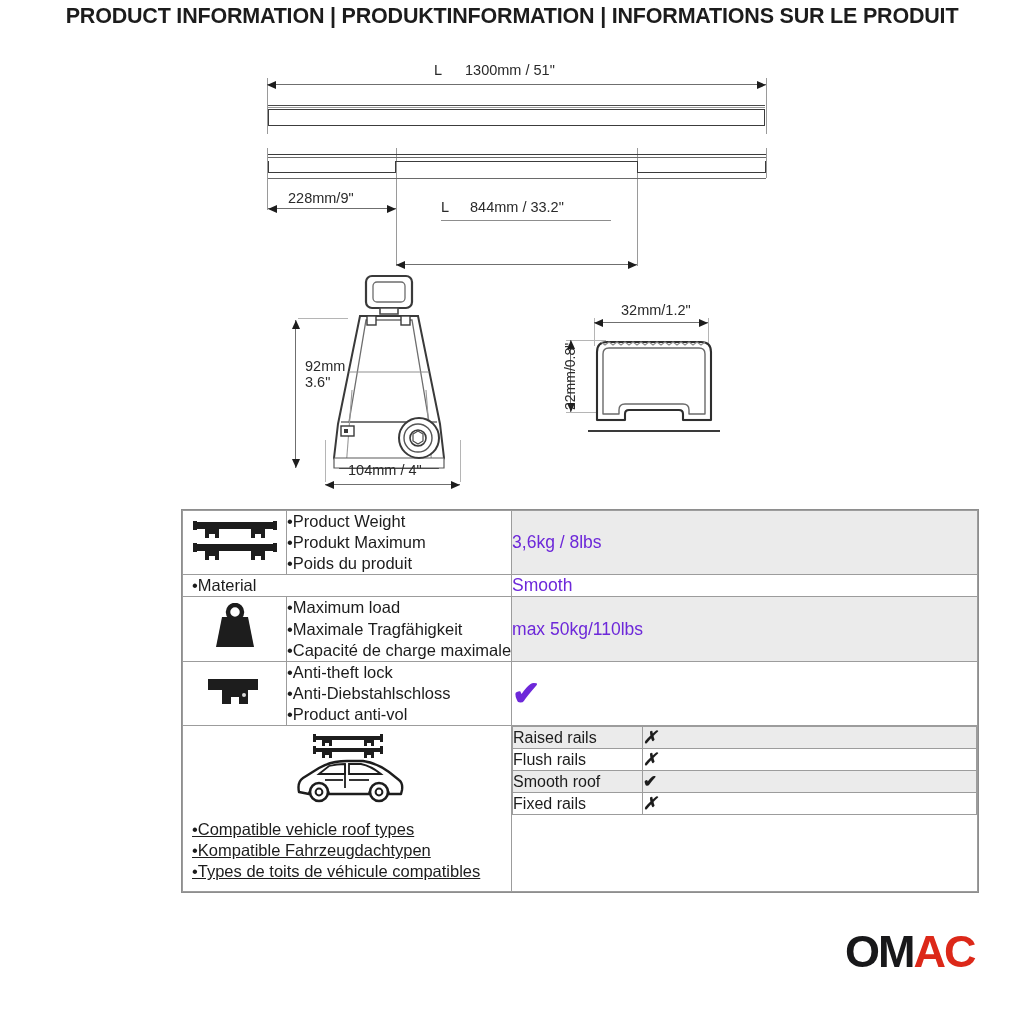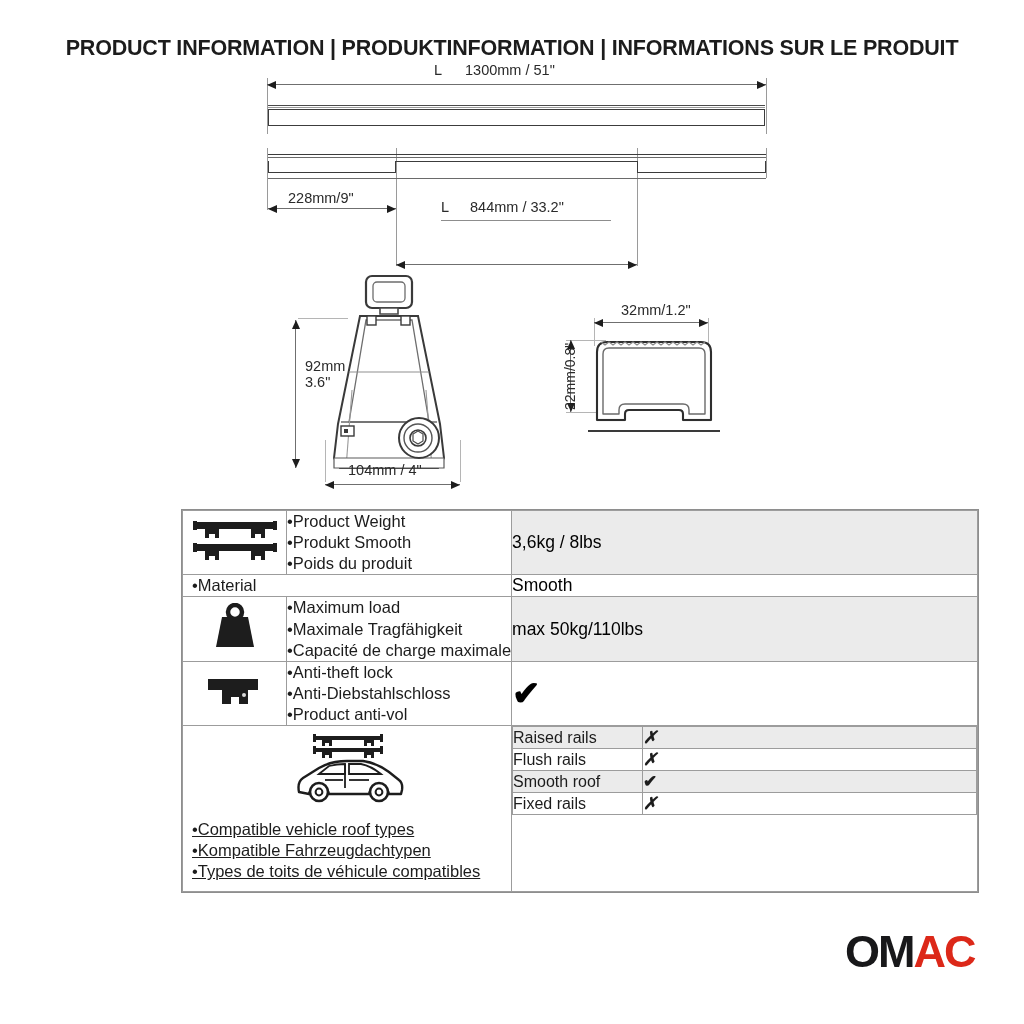--- a/index.html
+++ b/index.html
@@ -8,21 +8,21 @@
     width: 1024px; height: 1024px;
     background: #ffffff;
     font-family: "Liberation Sans", sans-serif;
     color: #1a1a1a;
     overflow: hidden;
   }
   #page { position: relative; width: 1024px; height: 1024px; background:#fff; }
 
   
   #title {
-    position: absolute; left: 0; top: 36px; width: 1024px;
+    position: absolute; left: 0; top: 4px; width: 1024px;
     text-align: center;
     font-size: 21.5px;
     font-weight: bold;
     letter-spacing: -0.2px;
     color: #1c1c1c;
     white-space: nowrap;
   }
 
   
   .dim-text {
@@ -83,21 +83,21 @@
     width: 206px;
     font-size: 16.5px;
     line-height: 1.28;
     color: #1c1c1c;
     padding: 6px 4px 6px 7px;
     white-space: nowrap;
   }
   .cell-label.wide { white-space: normal; }
   .cell-value {
     font-size: 17.5px;
-    color: #000000;
+    color: #6d28d9;
     padding: 8px 0 8px 12px;
   }
   .shaded { background: #ebebeb; }
   .plain  { background: #ffffff; }
 
   
   .sub-table { width: 100%; border-collapse: collapse; }
   .sub-table td { border: 1px solid #9c9c9c; }
   .sub-table td.k {
     width: 130px;
@@ -242,21 +242,21 @@
             <path d="M60 13 h14 v9 h-4 v-4 h-6 v4 h-4 Z" fill="#1d1d1d"></path>
             <rect x="4" y="28" width="80" height="7" fill="#1d1d1d"></rect>
             <rect x="2" y="27" width="4" height="9" fill="#1d1d1d"></rect>
             <rect x="82" y="27" width="4" height="9" fill="#1d1d1d"></rect>
             <path d="M14 35 h14 v9 h-4 v-4 h-6 v4 h-4 Z" fill="#1d1d1d"></path>
             <path d="M60 35 h14 v9 h-4 v-4 h-6 v4 h-4 Z" fill="#1d1d1d"></path>
           </svg>
         </td>
         <td class="cell-label plain">
           <div>•Product Weight</div>
-          <div>•Produkt Smooth</div>
+          <div>•Produkt Maximum</div>
           <div>•Poids du produit</div>
         </td>
         <td class="cell-value shaded" colspan="2">3,6kg / 8lbs</td>
       </tr>
 
       <tr>
         <td class="cell-label plain" colspan="2" style="width:310px; padding-left:9px;">•Material</td>
         <td class="cell-value plain" colspan="2">Smooth</td>
       </tr>
 

